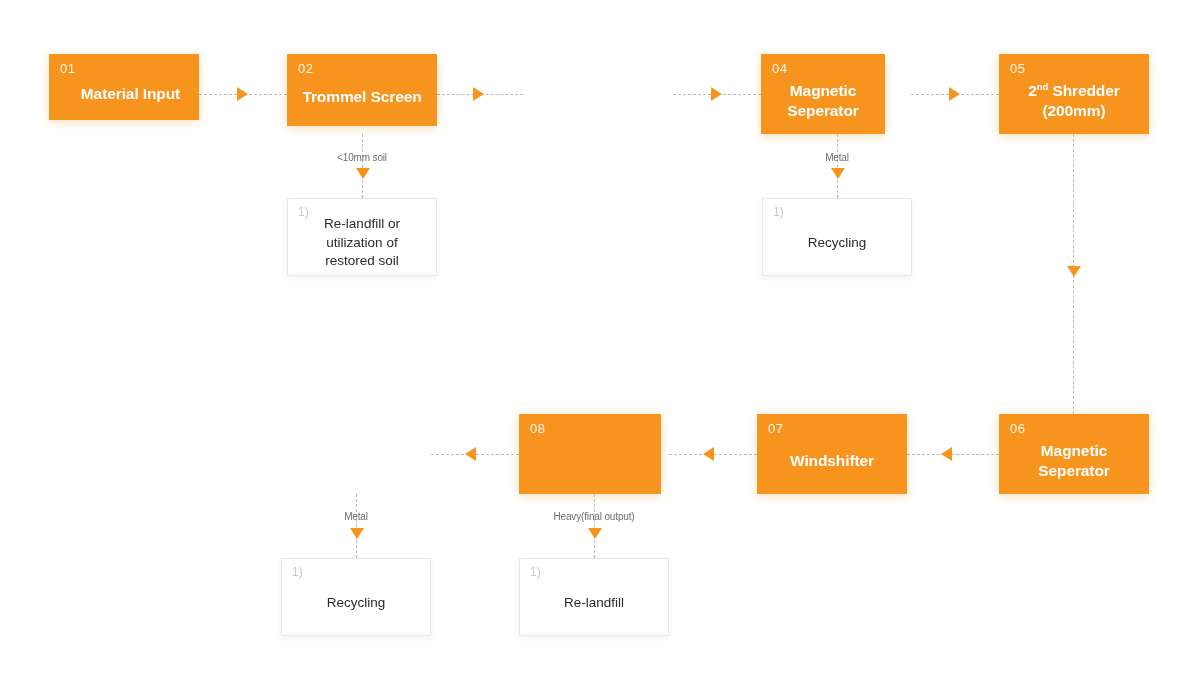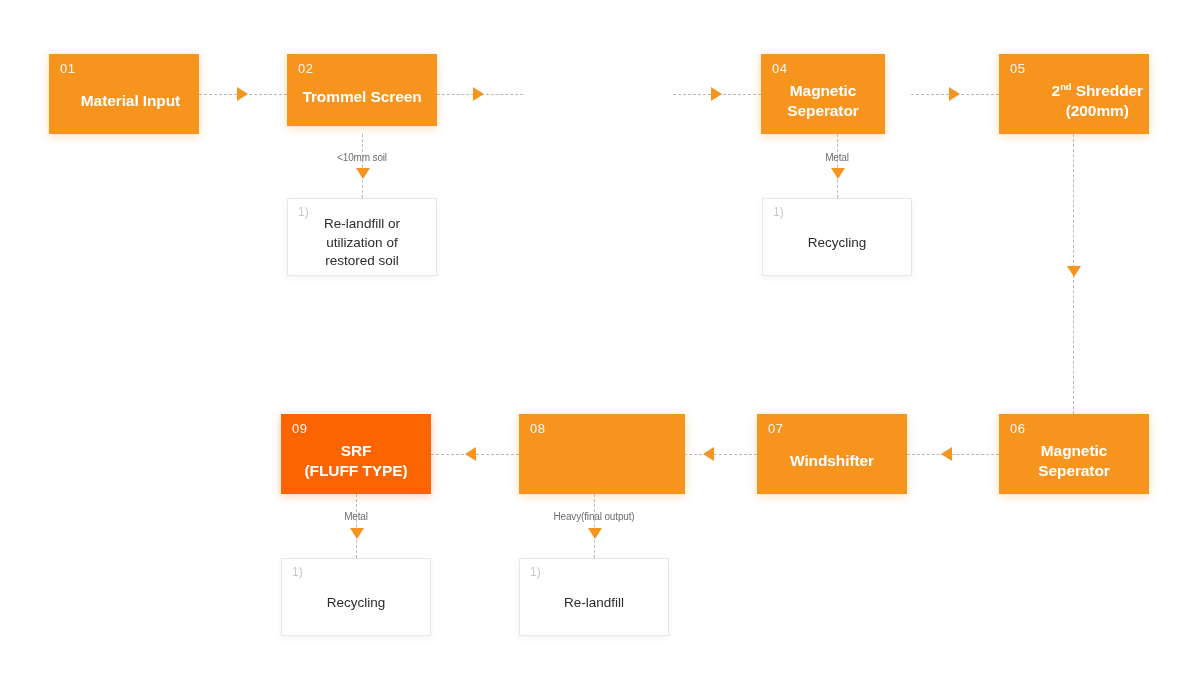--- a/index.html
+++ b/index.html
@@ -159,63 +159,58 @@
   <div class="edgelabel" style="left:767px; top:152px; width:140px;">Metal</div>
 
   <div class="vline" style="left:356px; top:494px; height:64px;"></div>
   <div class="arrow down" style="left:350px; top:528px;"></div>
   <div class="edgelabel" style="left:286px; top:511px; width:140px;">Metal</div>
 
   <div class="vline" style="left:594px; top:494px; height:64px;"></div>
   <div class="arrow down" style="left:588px; top:528px;"></div>
   <div class="edgelabel" style="left:514px; top:511px; width:160px;">Heavy(final output)</div>
 
-  <div class="step" style="left:49px; top:54px; width:150px; height:80px;padding-left:13px;">
+  <div class="step" style="left:49px; top:54px; width:150px; height:66px;padding-left:13px;">
     <span class="num">01</span>
     <span class="title">Material Input</span>
   </div>
 
   <div class="step" style="left:287px; top:54px; width:150px; height:72px;">
     <span class="num">02</span>
     <span class="title">Trommel Screen</span>
   </div>
 
 
   <div class="step" style="left:761px; top:54px; width:124px; height:80px;">
     <span class="num">04</span>
     <span class="title">Magnetic
 Seperator</span>
   </div>
 
-  <div class="step" style="left:999px; top:54px; width:150px; height:80px;align-items:flex-end;">
+  <div class="step" style="left:999px; top:54px; width:150px; height:80px;">
     <span class="num">05</span>
     <span class="title"><span>2</span><sup>nd</sup><span> Shredder
 (200mm)</span></span>
   </div>
 
   <div class="step" style="left:999px; top:414px; width:150px; height:80px;">
     <span class="num">06</span>
     <span class="title">Magnetic
 Seperator</span>
   </div>
 
   <div class="step" style="left:757px; top:414px; width:150px; height:80px;">
     <span class="num">07</span>
     <span class="title">Windshifter</span>
   </div>
 
-  <div class="step" style="left:519px; top:414px; width:166px; height:80px;">
+  <div class="step" style="left:519px; top:414px; width:142px; height:80px;">
     <span class="num">08</span>
   </div>
 
-  <div class="step accent" style="left:281px; top:414px; width:150px; height:80px;">
-    <span class="num">09</span>
-    <span class="title">SRF
-(FLUFF TYPE)</span>
-  </div>
 
   <div class="outbox" style="left:287px; top:198px; width:150px; height:78px;">
     <span class="onum">1)</span>
     <span class="otext">Re-landfill or
 utilization of
 restored soil</span>
   </div>
 
   <div class="outbox" style="left:762px; top:198px; width:150px; height:78px;">
     <span class="onum">1)</span>

